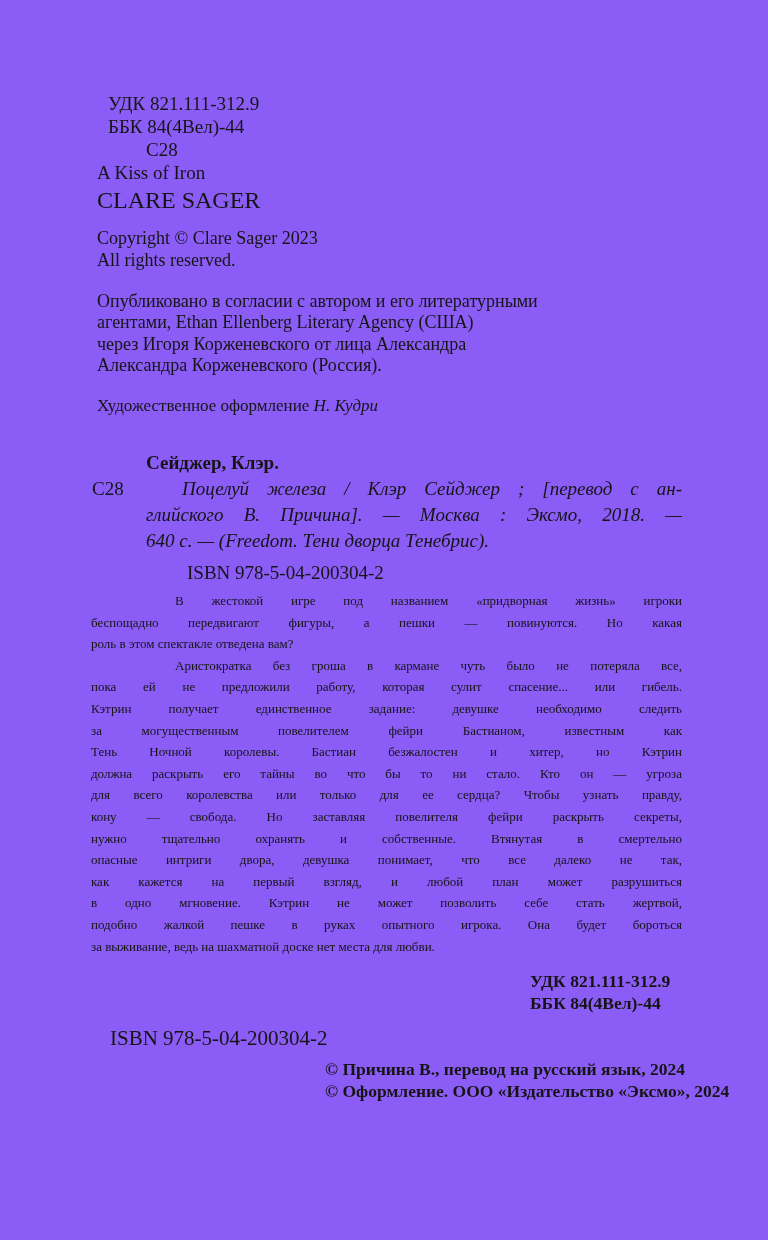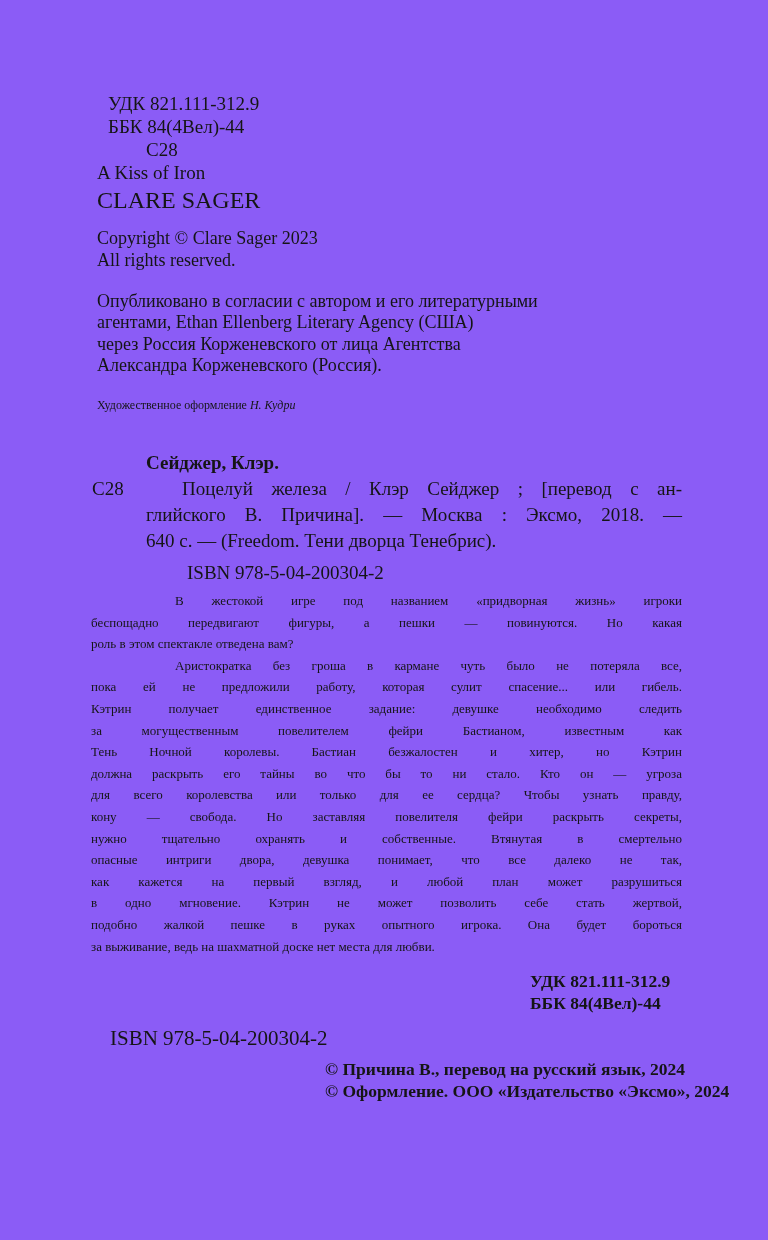--- a/index.html
+++ b/index.html
@@ -15,28 +15,28 @@
   
   #top-codes{left:108px;top:92px;font-size:19px;line-height:23px;}
   #top-codes .code-indent{padding-left:38px;}
   
   .centered-col{left:97px;width:591px;text-align:left;}
   #title-block{top:160px;}
   #title-block .orig-title{font-size:19px;line-height:25px;}
   #title-block .author{font-size:24px;line-height:31px;}
   #copyright-block{top:228px;font-size:18px;line-height:21.5px;}
   #agency-block{top:291px;font-size:18px;line-height:21.3px;}
-  #design-credit{top:395px;font-size:12px;line-height:21px;}
+  #design-credit{top:395px;font-size:17px;line-height:21px;}
   .it{font-style:italic;}
   
   #catalog-card{left:91px;top:450px;width:591px;font-size:19px;line-height:26px;}
   #card-head{margin-left:55px;font-weight:bold;}
   #card-body{position:relative;}
   #card-code{position:absolute;left:1px;top:0;}
-  #card-desc{margin-left:55px;}
+  #card-desc{margin-left:55px;font-style:italic;}
   .card-line{text-align:justify;text-align-last:justify;}
   .card-line.first{text-indent:36px;}
   .card-line.last{text-align:justify;text-align-last:left;}
   #card-isbn{margin-left:96px;margin-top:6px;}
   
   #annotation{left:91px;top:590px;width:591px;font-size:13px;line-height:21.6px;}
   .ann-line{text-align:justify;text-align-last:justify;}
   .ann-line.first{text-indent:84px;}
   .ann-line.last{text-align:justify;text-align-last:left;}
   
@@ -61,21 +61,21 @@
   </div>
 
   <div id="copyright-block" class="abs centered-col">
     <div>Copyright © Clare Sager 2023</div>
     <div>All rights reserved.</div>
   </div>
 
   <div id="agency-block" class="abs centered-col">
       <div class="cline first">Опубликовано в согласии с автором и его литературными</div>
       <div class="cline">агентами, Ethan Ellenberg Literary Agency (США)</div>
-      <div class="cline">через Россия Корженевского от лица Агентства</div>
+      <div class="cline">через Игоря Корженевского от лица Александра</div>
       <div class="cline last">Александра Корженевского (Россия).</div>
     </div>
 
   <div id="design-credit" class="abs centered-col">
     <span>Художественное оформление </span><span class="it">Н. Кудри</span>
   </div>
 
   <div id="catalog-card" class="abs">
     <div id="card-head">Сейджер, Клэр.</div>
     <div id="card-body">

